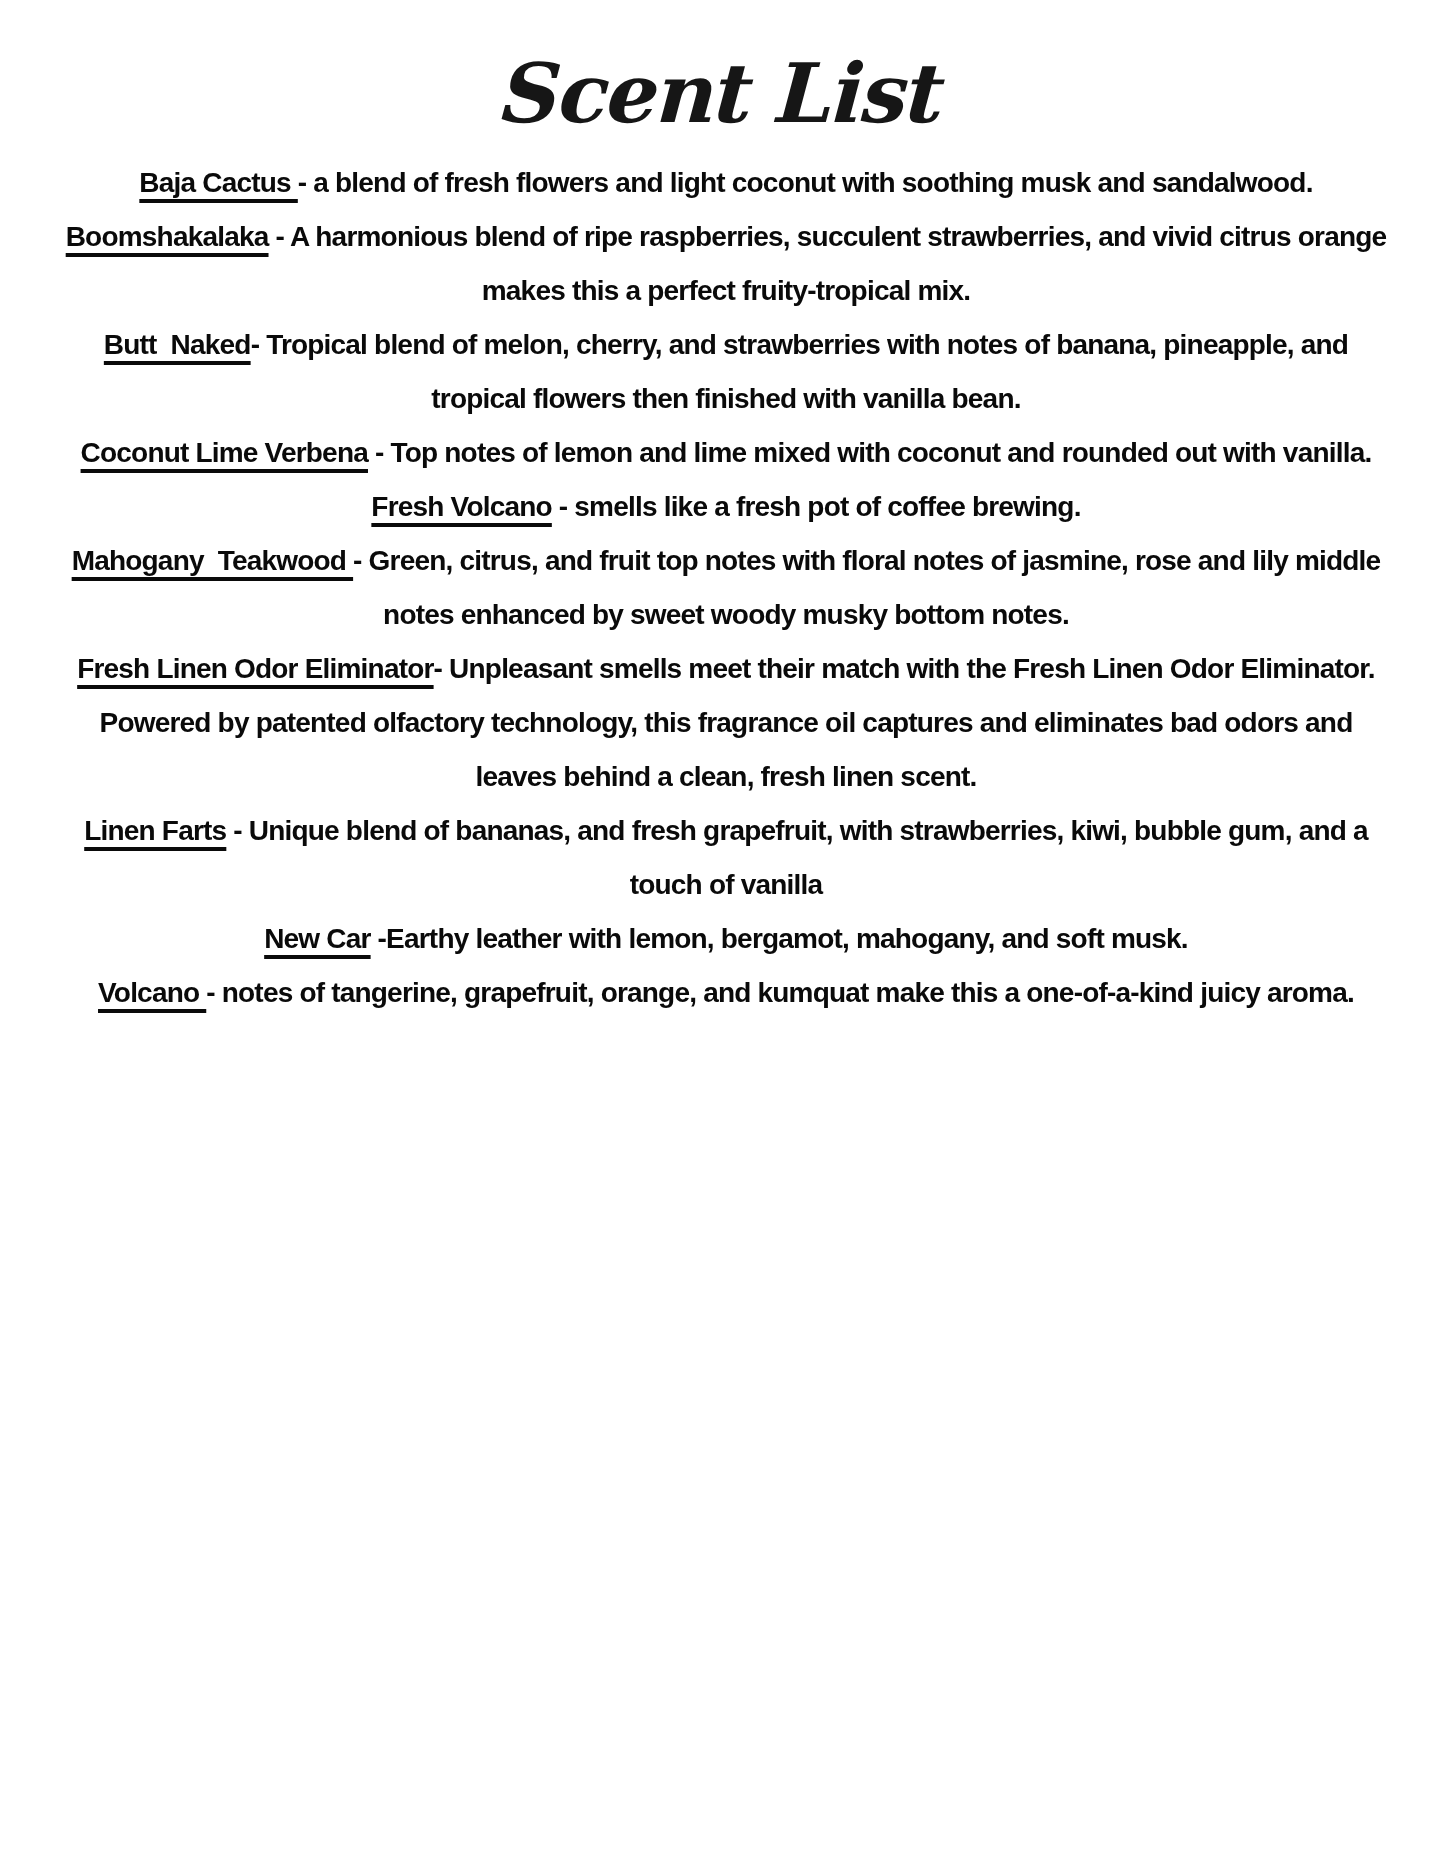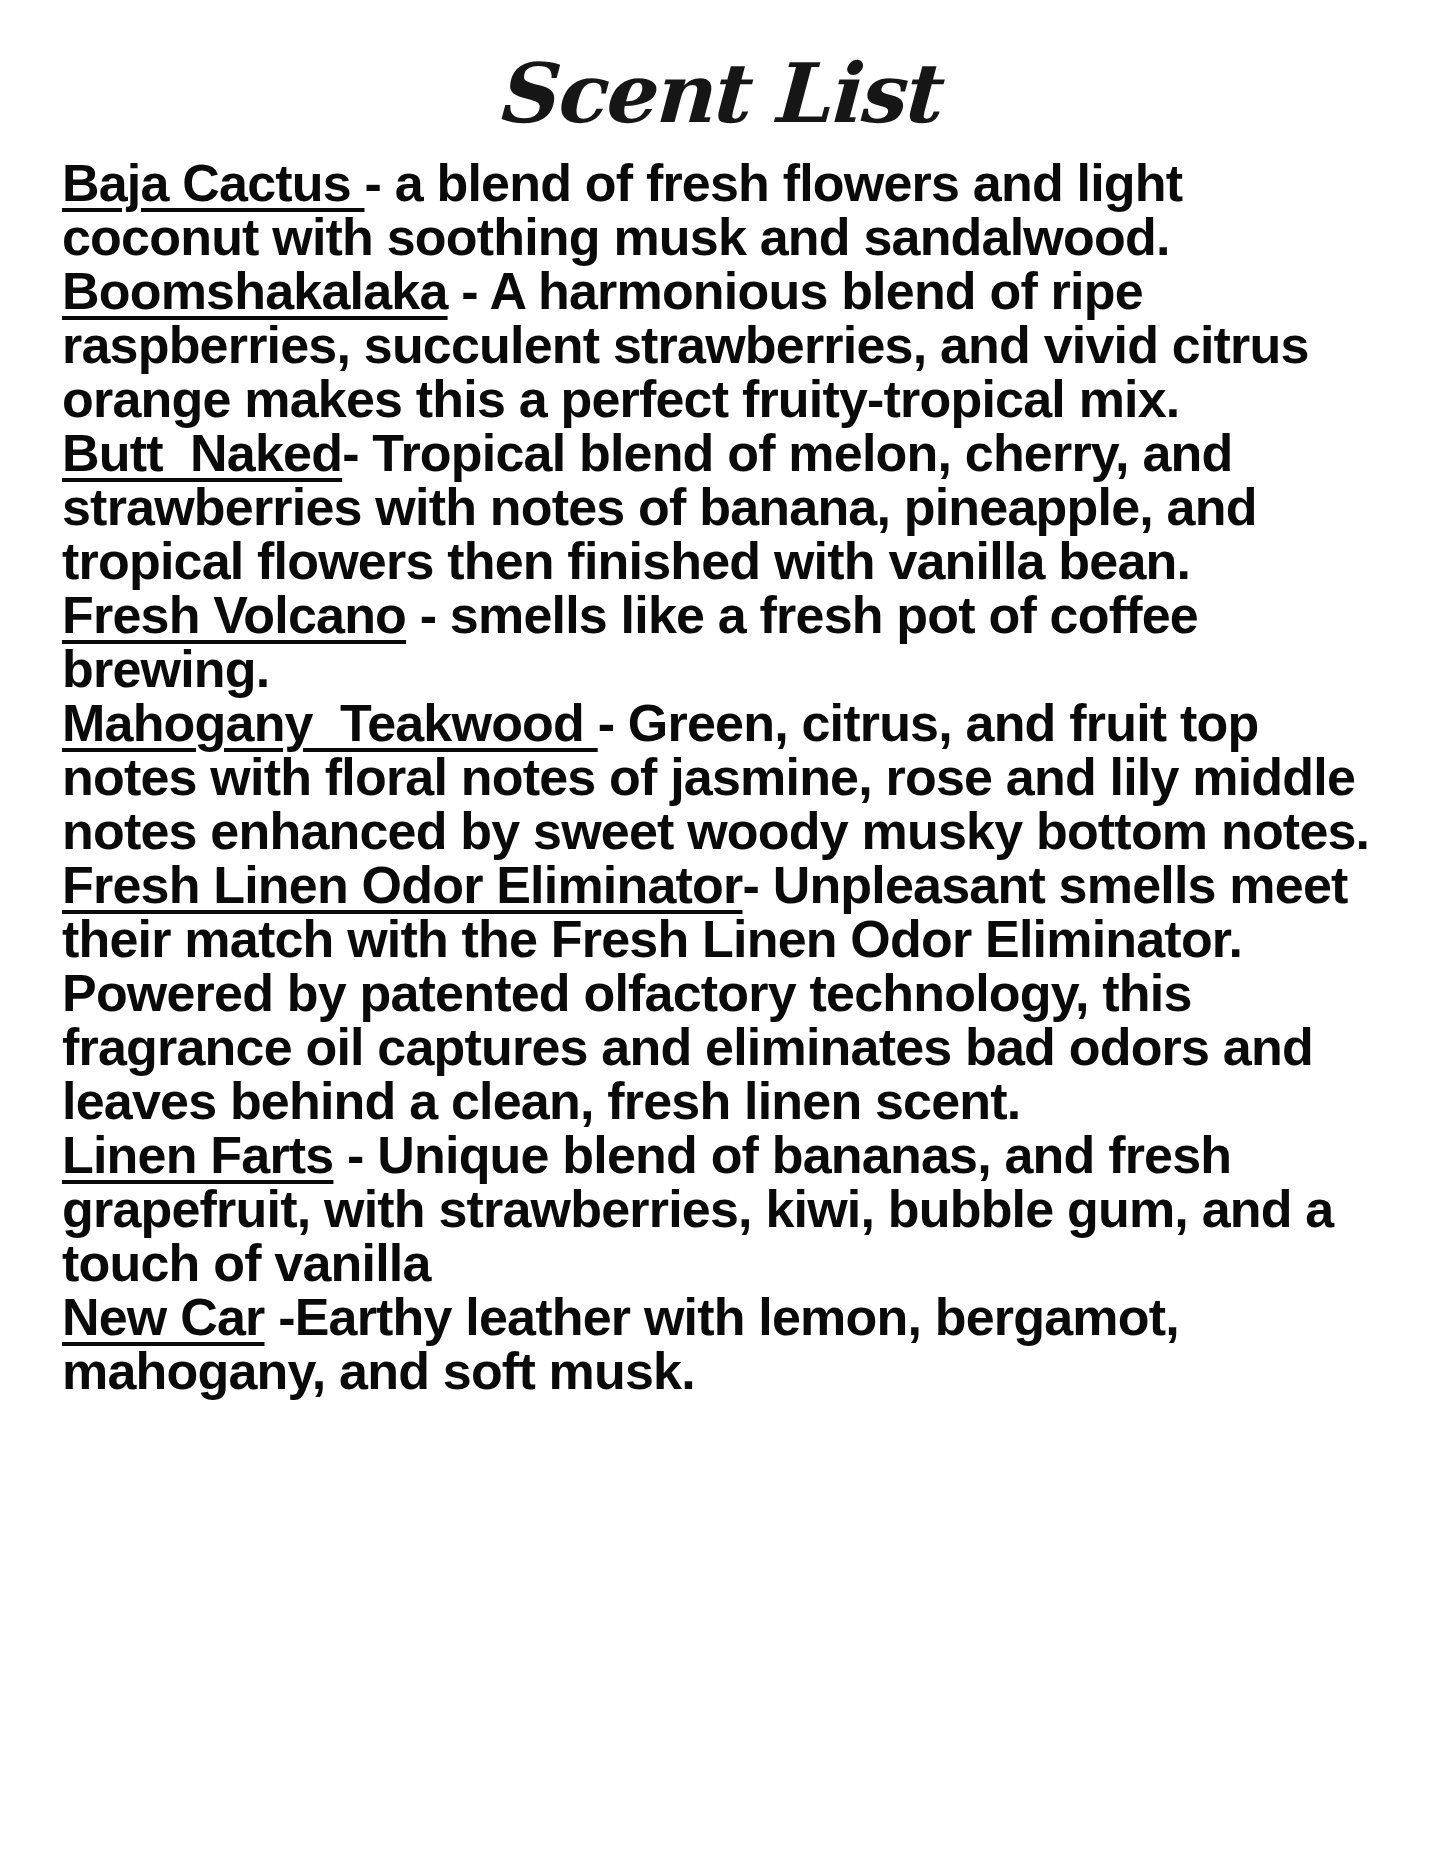--- a/index.html
+++ b/index.html
@@ -27,40 +27,43 @@
     color: #161616;
     letter-spacing: -2px;
     transform: skewX(-4deg);
     margin-bottom: 18px;
   }
   .entries {
     margin: 0 55px 0 62px;
   }
   .entry {
     font-weight: 700;
-    font-size: 52px;
+    font-size: 28px;
     line-height: 54px;
     letter-spacing: -0.8px;
     white-space: pre-wrap;
     color: #0a0a0a;
+    text-align: center;
   }
   .scent-name {
     text-decoration: underline;
     text-decoration-thickness: 4px;
     text-underline-offset: 7px;
   }
 </style>
 </head>
 <body>
 
 <div class="page">
   <h1 class="title">Scent List</h1>
   <div class="entries" id="entries">
       <p class="entry"><span class="scent-name">Baja Cactus </span><span class="scent-desc">- a blend of fresh flowers and light coconut with soothing musk and sandalwood.</span></p>
       <p class="entry"><span class="scent-name">Boomshakalaka</span><span class="scent-desc"> - A harmonious blend of ripe raspberries, succulent strawberries, and vivid citrus orange makes this a perfect fruity-tropical mix.</span></p>
       <p class="entry"><span class="scent-name">Butt  Naked</span><span class="scent-desc">- Tropical blend of melon, cherry, and strawberries with notes of banana, pineapple, and tropical flowers then finished with vanilla bean.</span></p>
+      <p class="entry"><span class="scent-name">Coconut Lime Verbena</span><span class="scent-desc"> - Top notes of lemon and lime mixed with coconut and rounded out with vanilla.</span></p>
       <p class="entry"><span class="scent-name">Fresh Volcano</span><span class="scent-desc"> - smells like a fresh pot of coffee brewing.</span></p>
       <p class="entry"><span class="scent-name">Mahogany  Teakwood </span><span class="scent-desc">- Green, citrus, and fruit top notes with floral notes of jasmine, rose and lily middle notes enhanced by sweet woody musky bottom notes.</span></p>
       <p class="entry"><span class="scent-name">Fresh Linen Odor Eliminator</span><span class="scent-desc">- Unpleasant smells meet their match with the Fresh Linen Odor Eliminator. Powered by patented olfactory technology, this fragrance oil captures and eliminates bad odors and leaves behind a clean, fresh linen scent.</span></p>
       <p class="entry"><span class="scent-name">Linen Farts</span><span class="scent-desc"> - Unique blend of bananas, and fresh grapefruit, with strawberries, kiwi, bubble gum, and a touch of vanilla</span></p>
       <p class="entry"><span class="scent-name">New Car</span><span class="scent-desc"> -Earthy leather with lemon, bergamot, mahogany, and soft musk.</span></p>
+      <p class="entry"><span class="scent-name">Volcano </span><span class="scent-desc">- notes of tangerine, grapefruit, orange, and kumquat make this a one-of-a-kind juicy aroma.</span></p>
     </div>
 </div>
 
 </body></html>

